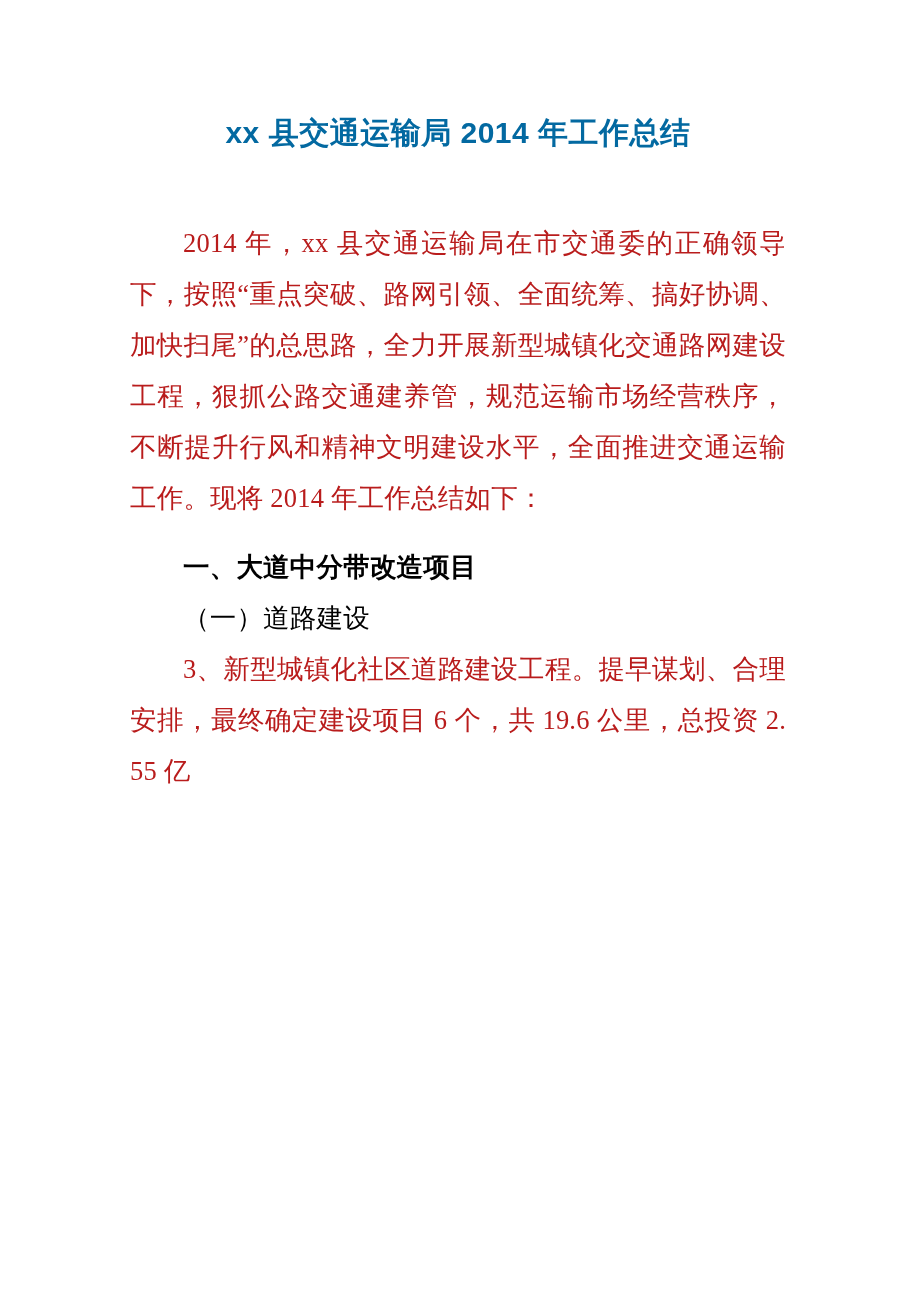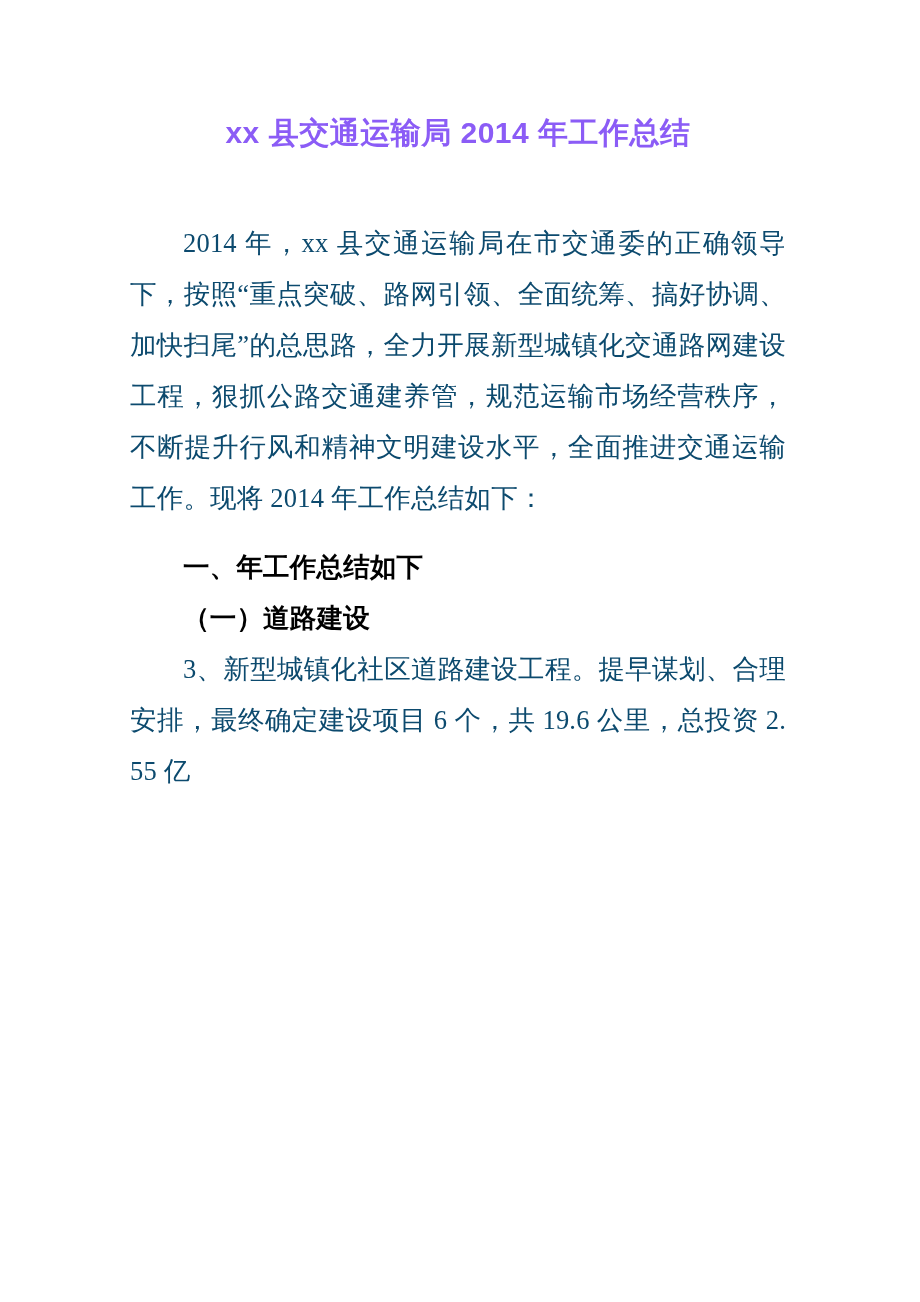--- a/index.html
+++ b/index.html
@@ -25,39 +25,39 @@
     top: 0;
     width: 656px;
   }
 
   
   .doc-title {
     font-family: "Liberation Sans", "DejaVu Sans", sans-serif;
     font-weight: bold;
     font-size: 30px;
     line-height: 42px;
-    color: #8b5cf6;
+    color: #0369a1;
     text-align: center;
     letter-spacing: 0.5px;
     margin: 0;
     padding-top: 112px;
     white-space: nowrap;
   }
 
   
   .title-gap {
     height: 64px;
   }
 
   
   .para {
     font-family: "Liberation Serif", "DejaVu Serif", serif;
     font-size: 26.5px;
     line-height: 51px;
-    color: #0c4a6e;
+    color: #b91c1c;
     margin: 0;
     text-align: justify;
     text-justify: inter-character;
     text-indent: 53px;
     letter-spacing: 0.2px;
     word-break: break-all;
   }
 
   
   .h-level1 {
@@ -66,21 +66,21 @@
     font-size: 26.5px;
     line-height: 51px;
     color: #000000;
     margin: 0;
     text-indent: 53px;
     letter-spacing: 0.2px;
   }
 
   .h-level2 {
     font-family: "Liberation Sans", "DejaVu Sans", sans-serif;
-    font-weight: bold;
+    font-weight: normal;
     font-size: 26.5px;
     line-height: 51px;
     color: #000000;
     margin: 0;
     text-indent: 53px;
     letter-spacing: 0.2px;
   }
 
   
   .block-gap {
@@ -94,21 +94,21 @@
   <div class="page-body">
 
     <h1 class="doc-title">xx 县交通运输局 2014 年工作总结</h1>
 
     <div class="title-gap"></div>
 
     <p class="para">2014 年，xx 县交通运输局在市交通委的正确领导下，按照“重点突破、路网引领、全面统筹、搞好协调、加快扫尾”的总思路，全力开展新型城镇化交通路网建设工程，狠抓公路交通建养管，规范运输市场经营秩序，不断提升行风和精神文明建设水平，全面推进交通运输工作。现将 2014 年工作总结如下：</p>
 
     <div class="block-gap"></div>
 
-    <h2 class="h-level1">一、年工作总结如下</h2>
+    <h2 class="h-level1">一、大道中分带改造项目</h2>
 
     <h3 class="h-level2">（一）道路建设</h3>
 
 
 
     <p class="para">3、新型城镇化社区道路建设工程。提早谋划、合理安排，最终确定建设项目 6 个，共 19.6 公里，总投资 2.55 亿</p>
 
   </div>
 </div>
 

